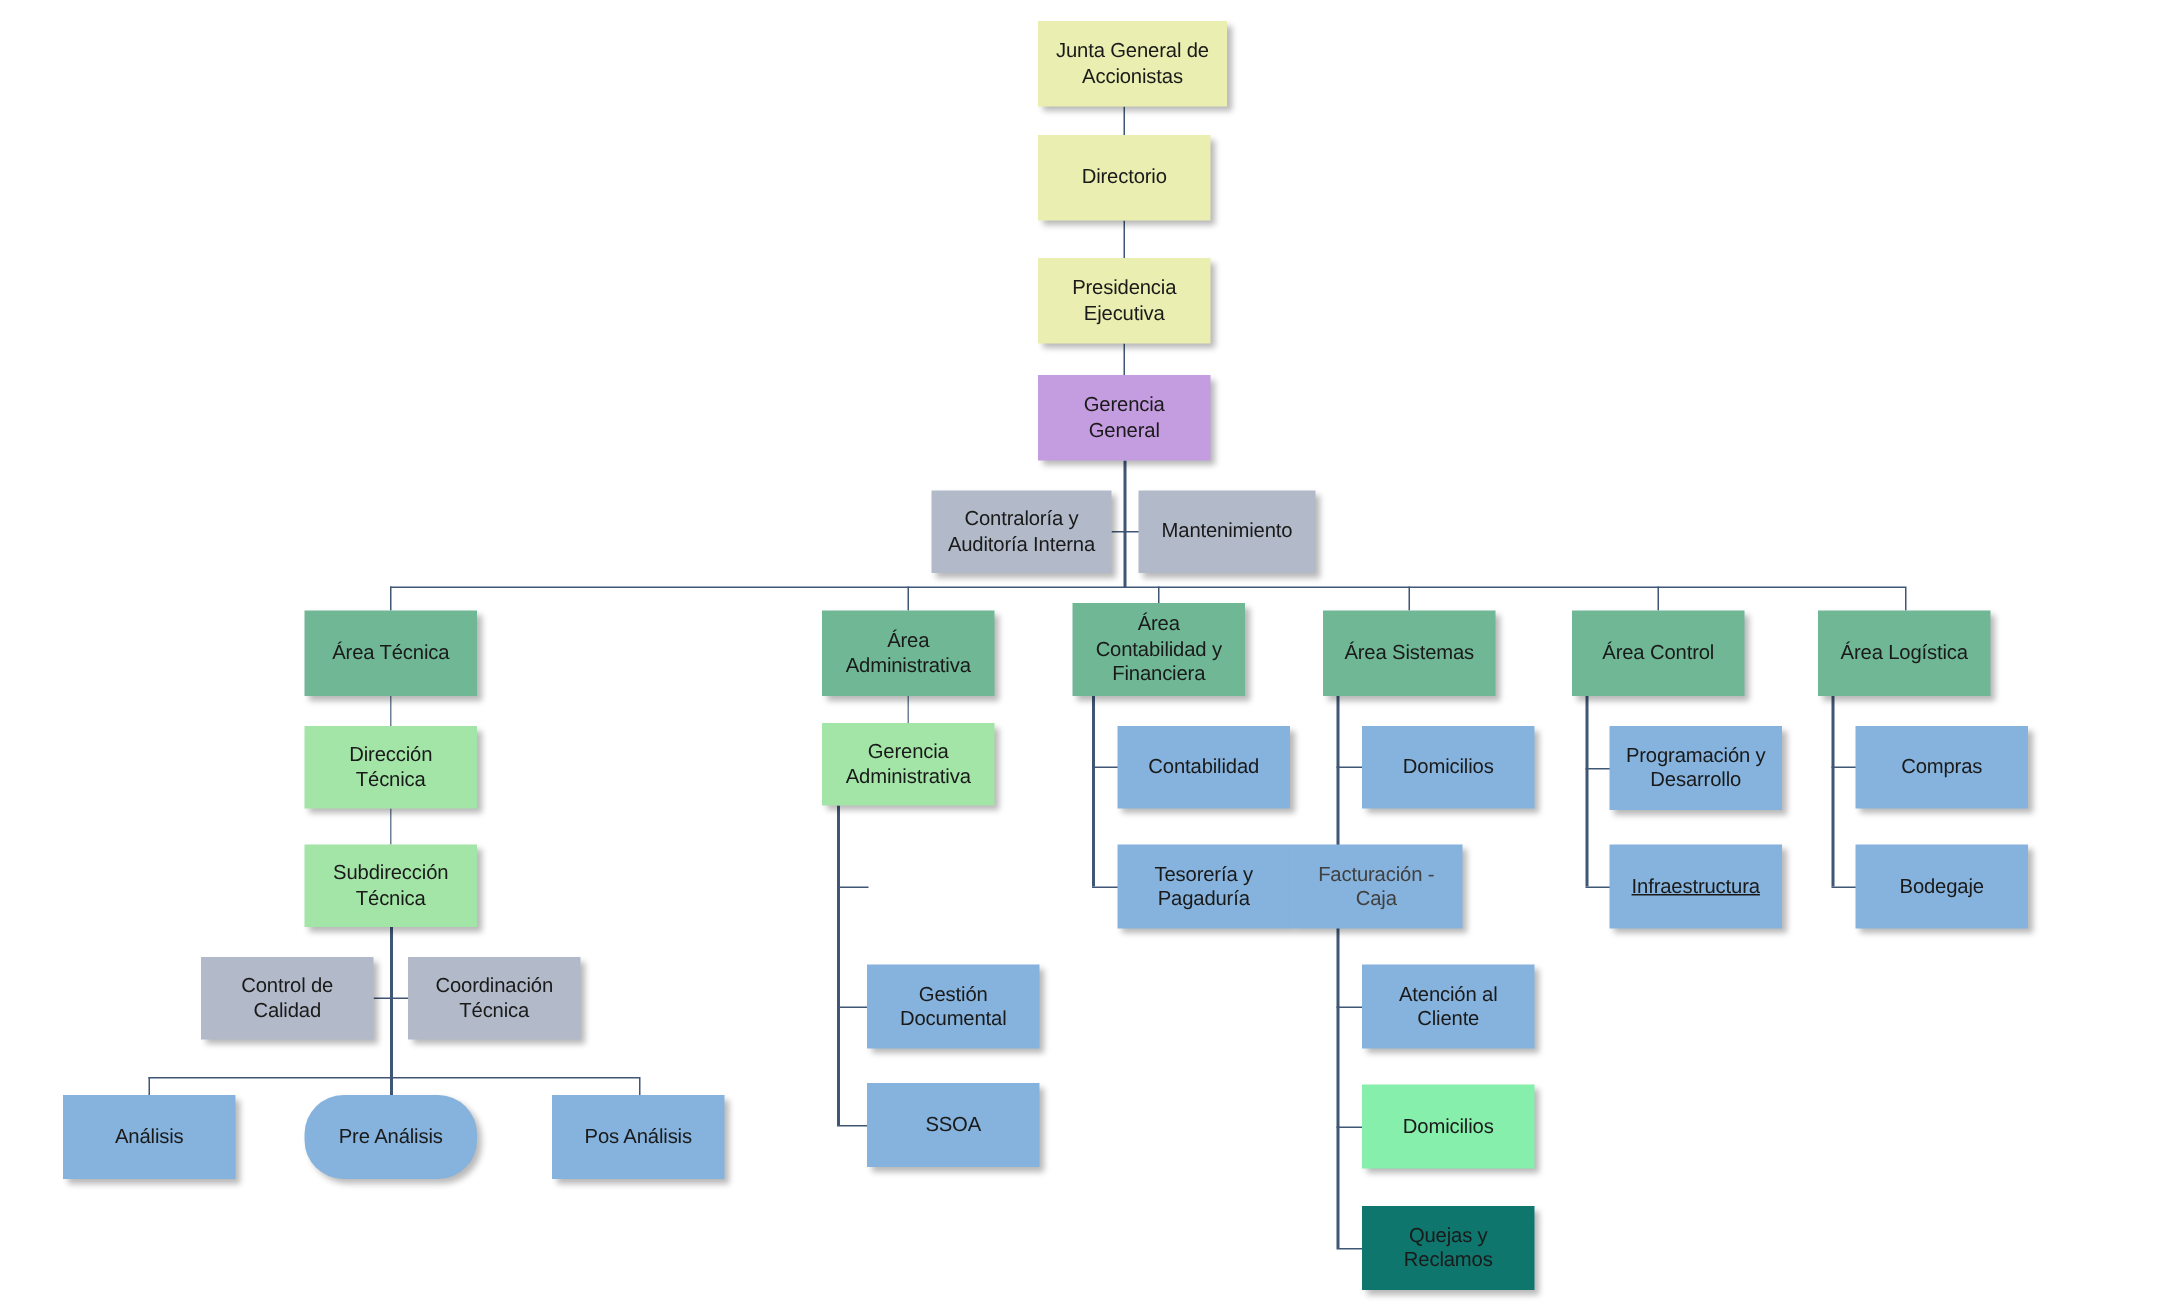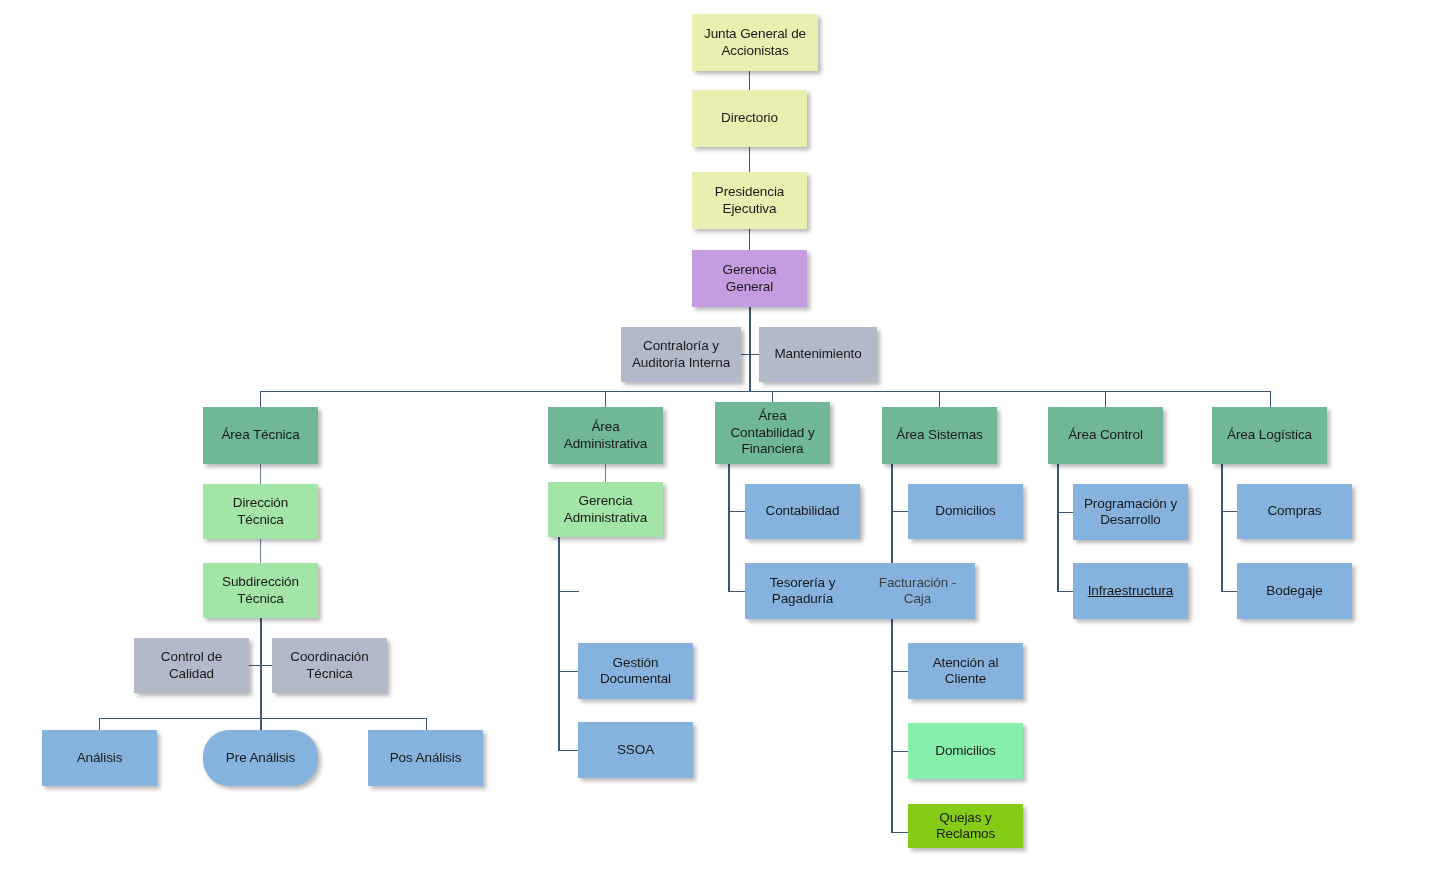--- a/index.html
+++ b/index.html
@@ -127,20 +127,20 @@
     <div class="node" style="left: 578px; top: 722px; width: 115px; height: 56px; background: rgb(133, 179, 221); color: rgb(26, 26, 26);">SSOA</div>
     <div class="node" style="left: 745px; top: 484px; width: 115px; height: 55px; background: rgb(133, 179, 221); color: rgb(26, 26, 26);">Contabilidad</div>
     <div class="node" style="left: 745px; top: 563px; width: 115px; height: 56px; background: rgb(133, 179, 221); color: rgb(26, 26, 26);">Tesorería y
 Pagaduría</div>
     <div class="node" style="left: 908px; top: 484px; width: 115px; height: 55px; background: rgb(133, 179, 221); color: rgb(26, 26, 26);">Domicilios</div>
     <div class="node" style="left: 860px; top: 563px; width: 115px; height: 56px; background: rgb(133, 179, 221); color: #404040;">Facturación -
 Caja</div>
     <div class="node" style="left: 908px; top: 643px; width: 115px; height: 56px; background: rgb(133, 179, 221); color: rgb(26, 26, 26);">Atención al
 Cliente</div>
     <div class="node" style="left: 908px; top: 723px; width: 115px; height: 56px; background: #86efac; color: rgb(26, 26, 26);">Domicilios</div>
-    <div class="node" style="left: 908px; top: 804px; width: 115px; height: 44px; background: #84cc16; color: rgb(26, 26, 26);">Quejas y
+    <div class="node" style="left: 908px; top: 804px; width: 115px; height: 56px; background: #0f766e; color: rgb(26, 26, 26);">Quejas y
 Reclamos</div>
     <div class="node" style="left: 1073px; top: 484px; width: 115px; height: 56px; background: rgb(133, 179, 221); color: rgb(26, 26, 26);">Programación y
 Desarrollo</div>
     <div class="node" style="left: 1073px; top: 563px; width: 115px; height: 56px; background: rgb(133, 179, 221); color: rgb(26, 26, 26); text-decoration: underline;">Infraestructura</div>
     <div class="node" style="left: 1237px; top: 484px; width: 115px; height: 55px; background: rgb(133, 179, 221); color: rgb(26, 26, 26);">Compras</div>
     <div class="node" style="left: 1237px; top: 563px; width: 115px; height: 56px; background: rgb(133, 179, 221); color: rgb(26, 26, 26);">Bodegaje</div>
   </div>
 
 </body></html>

